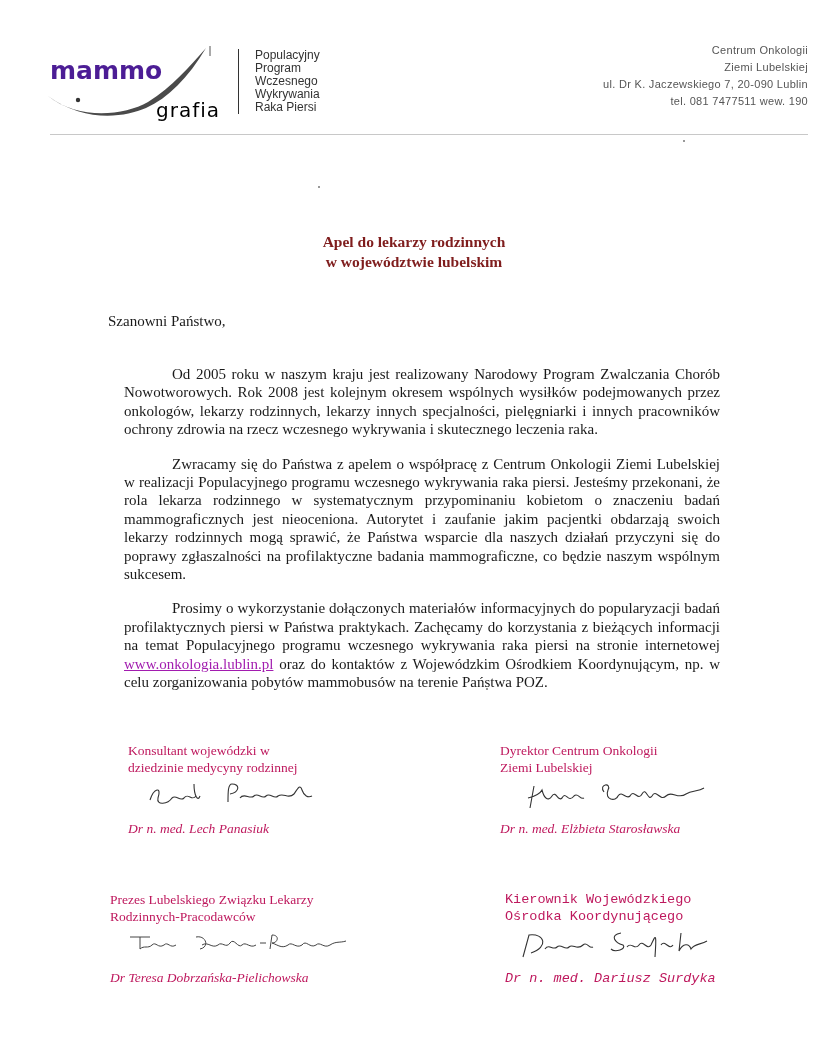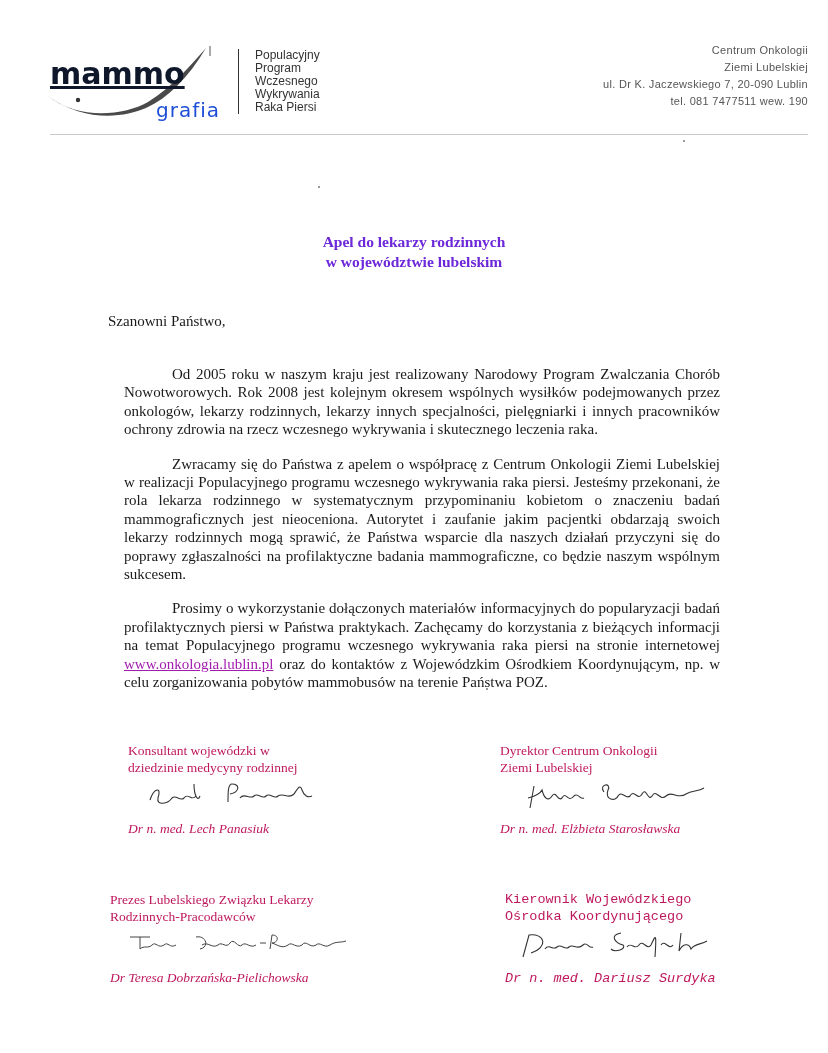--- a/index.html
+++ b/index.html
@@ -2,33 +2,33 @@
 <html><head>
 <meta charset="utf-8">
 <style>
   html, body { margin: 0; padding: 0; background: #ffffff; }
   body { width: 828px; height: 1053px; position: relative; overflow: hidden; color: #1a1a1a; }
   .serif { font-family: "Liberation Serif", "DejaVu Serif", serif; }
   .sans { font-family: "Liberation Sans", "DejaVu Sans", sans-serif; }
 
   
   .logo { position: absolute; left: 28px; top: 38px; width: 210px; height: 90px; }
-  .logo-mammo { position: absolute; left: 22px; top: 18px; font-family: "DejaVu Sans", sans-serif; font-weight: bold; font-size: 30px; color: #0f172a; letter-spacing: 0px; text-decoration: underline; }
-  .logo-grafia { position: absolute; left: 128px; top: 60px; font-family: "DejaVu Sans", sans-serif; font-size: 20px; color: #1d4ed8; letter-spacing: 1px; }
+  .logo-mammo { position: absolute; left: 22px; top: 18px; font-family: "DejaVu Sans", sans-serif; font-weight: bold; font-size: 25px; color: #4c1d95; letter-spacing: 0px; }
+  .logo-grafia { position: absolute; left: 128px; top: 60px; font-family: "DejaVu Sans", sans-serif; font-size: 20px; color: #000000; letter-spacing: 1px; }
   .logo-arc { position: absolute; left: 0; top: 0; }
   .program-box { position: absolute; left: 238px; top: 49px; border-left: 1px solid #333; padding-left: 4px; font-size: 12px; line-height: 13px; color: #333; }
   .program-box div { white-space: nowrap; margin-left: 12px; }
 
   .inst { position: absolute; right: 20px; top: 42px; text-align: right; font-size: 11px; line-height: 17px; color: #555; letter-spacing: 0.3px; }
   .inst div { white-space: nowrap; }
 
   .header-rule { position: absolute; left: 50px; right: 20px; top: 134px; height: 0; border-top: 1.5px solid #c8c8c8; }
 
   
-  .title { position: absolute; left: 0; width: 828px; top: 232px; text-align: center; font-weight: bold; font-size: 15.5px; line-height: 20px; color: #6d28d9; }
+  .title { position: absolute; left: 0; width: 828px; top: 232px; text-align: center; font-weight: bold; font-size: 15.5px; line-height: 20px; color: #7f1d1d; }
 
   
   .greeting { position: absolute; left: 108px; top: 313px; font-size: 15px; }
   .body { position: absolute; left: 108px; width: 628px; top: 349px; font-size: 15px; line-height: 18.4px; text-align: justify; }
   .body p { margin: 16px; text-indent: 48px; }
   .body a { color: #a21caf; text-decoration: underline; }
 
   
   .sig { position: absolute; text-align: left; font-size: 13.5px; line-height: 17px; color: #be185d; }
   .sig .role div { white-space: nowrap; }

